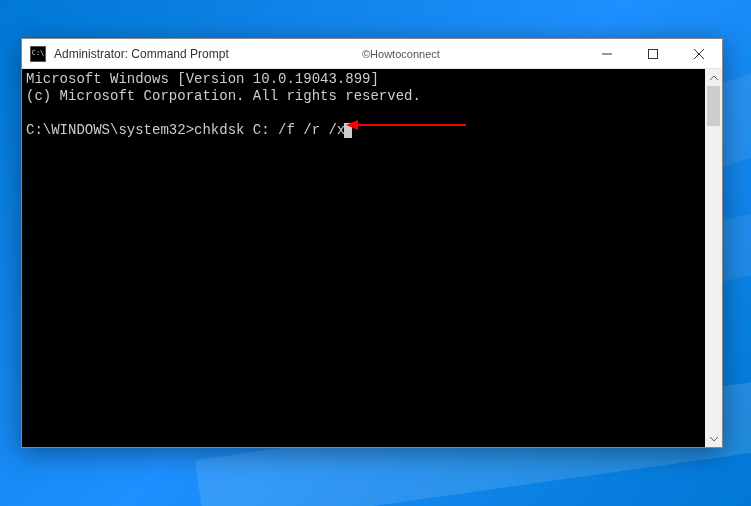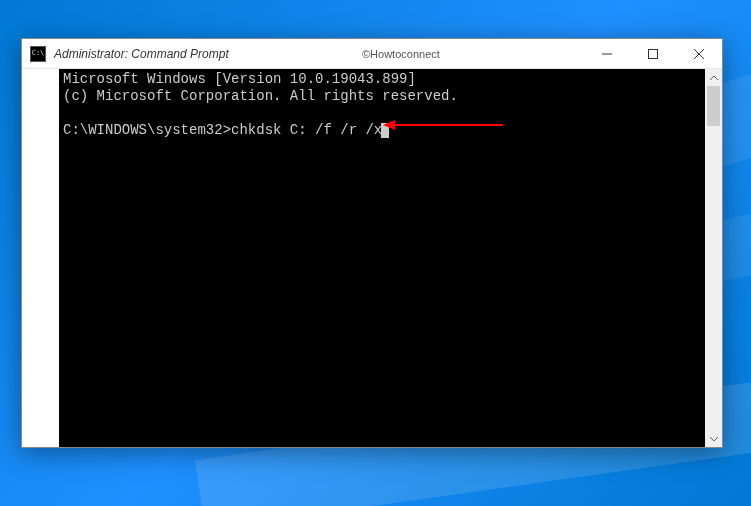--- a/index.html
+++ b/index.html
@@ -52,21 +52,20 @@
     .titlebar-icon-inner {
       color: #ccc;
       font-size: 7px;
       font-family: monospace;
       line-height: 1;
     }
     .titlebar-title {
       font-size: 12px;
       color: #333;
       flex: 0 0 auto;
-      font-style: italic;
     }
     .watermark {
       position: absolute;
       left: 50%;
       transform: translateX(-10px);
       font-size: 11px;
       color: #555;
     }
     .window-controls {
       position: absolute;
@@ -85,21 +84,20 @@
     }
     .win-btn svg {
       width: 10px;
       height: 10px;
     }
     .terminal-area {
       position: relative;
       height: calc(100% - 30px);
       background: #fff;
       padding: 8px;
-      margin-left: 37px;
     }
     .terminal {
       position: absolute;
       left: 0;
       top: 0;
       right: 17px;
       bottom: 0;
       background: #000;
       color: #ccc;
       font-family: "Consolas", "Courier New", monospace;

